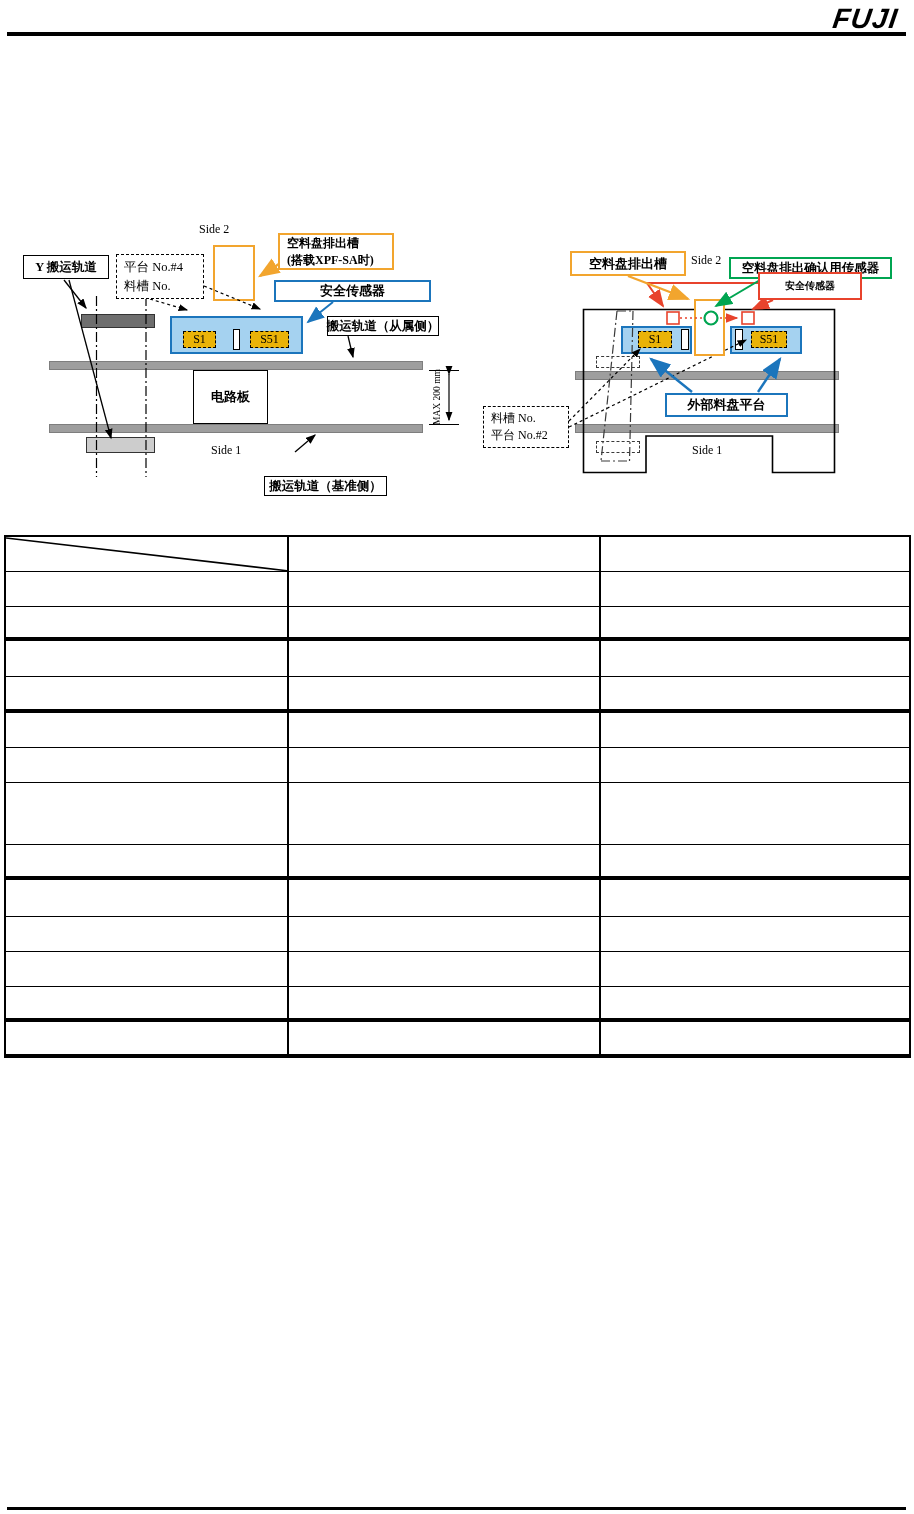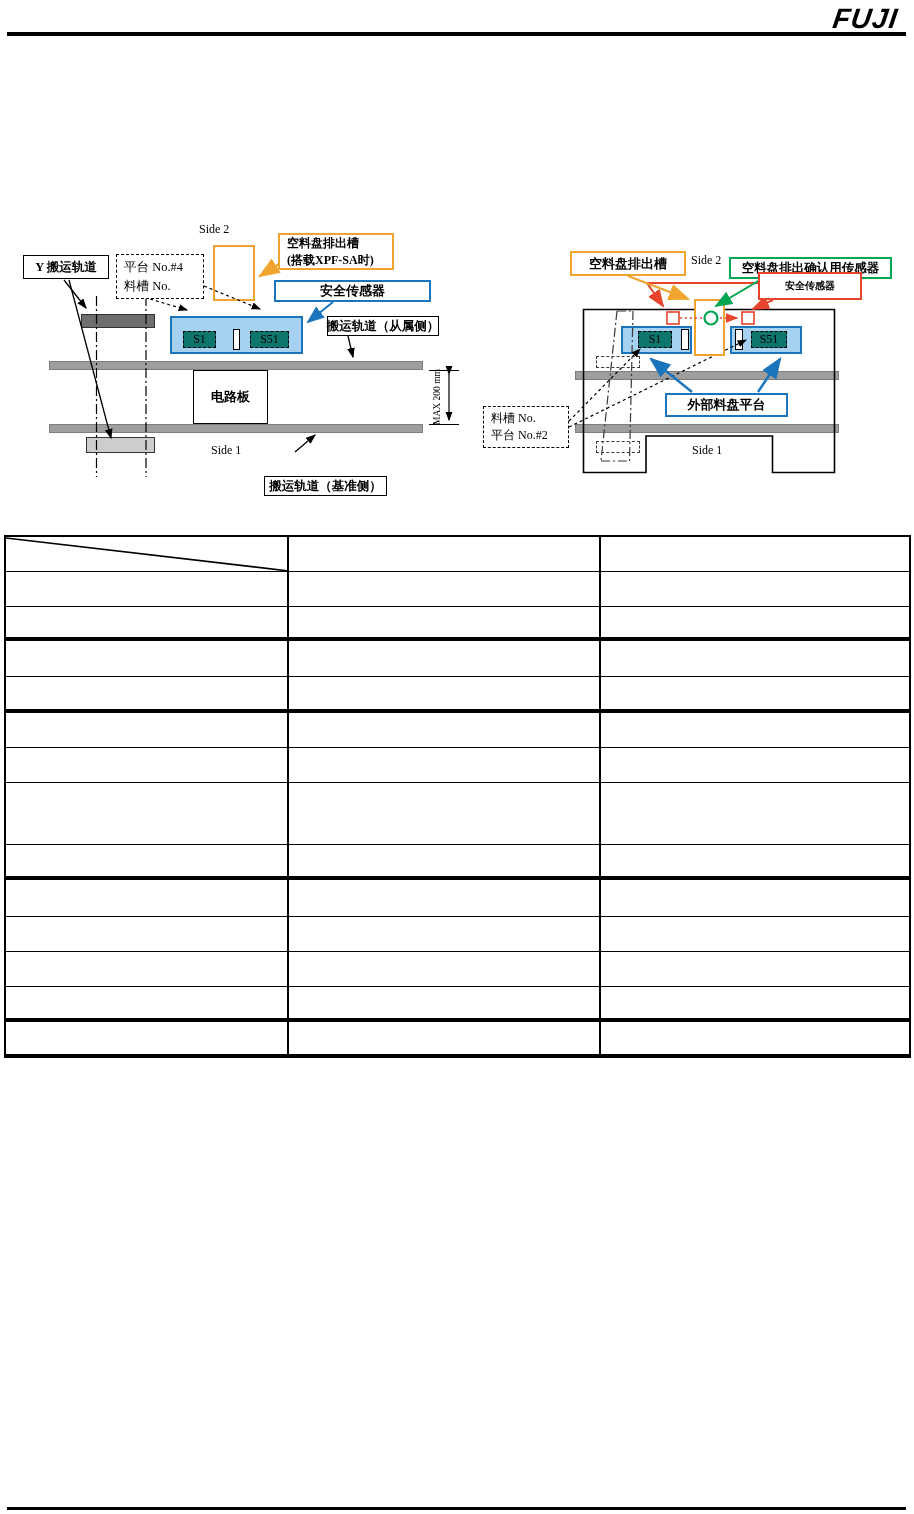--- a/index.html
+++ b/index.html
@@ -9,21 +9,21 @@
   .txt{font-size:12px;white-space:nowrap;}
   .box{background:#fff;border:1.4px solid #000;display:flex;align-items:center;justify-content:center;
        font-size:12.5px;font-weight:600;white-space:nowrap;box-sizing:border-box;}
   .dashbox{background:#fff;border:1.4px dashed #000;box-sizing:border-box;font-size:12.5px;
        display:flex;flex-direction:column;justify-content:center;padding-left:7px;line-height:1.45;}
   .obox{border-color:var(--orange);border-width:2px;}
   .bbox{border-color:var(--blue);border-width:2px;font-weight:700;font-size:13px;}
   .gbox{border-color:var(--green);border-width:2px;font-size:12.5px;font-weight:600;}
   .rbox{border-color:var(--red);border-width:2px;}
   .platform{background:var(--platfill);border:2px solid var(--blue);box-sizing:border-box;}
-  .slotlbl{background:#0f766e;border:1.3px dashed #000;box-sizing:border-box;display:flex;
+  .slotlbl{background:#eab308;border:1.3px dashed #000;box-sizing:border-box;display:flex;
        align-items:center;justify-content:center;font-size:12px;}
   .whiteslot{background:#fff;border:1.2px solid #000;box-sizing:border-box;}
   .rail{background:var(--rail);border:1px solid #7e7e7e;box-sizing:border-box;}
   .ddrect{background:#fff;border:1.3px dashed #3a3a3a;box-sizing:border-box;}
   .rule{background:#000;}
   .logo{font-family:"Liberation Sans","DejaVu Sans",sans-serif;font-weight:900;font-style:italic;
         font-size:28px;letter-spacing:1px;transform:skewX(-8deg);}
   svg.layer{position:absolute;left:0;top:0;z-index:3;pointer-events:none;}
   .lbl{z-index:4;}
   .shape{z-index:1;}

